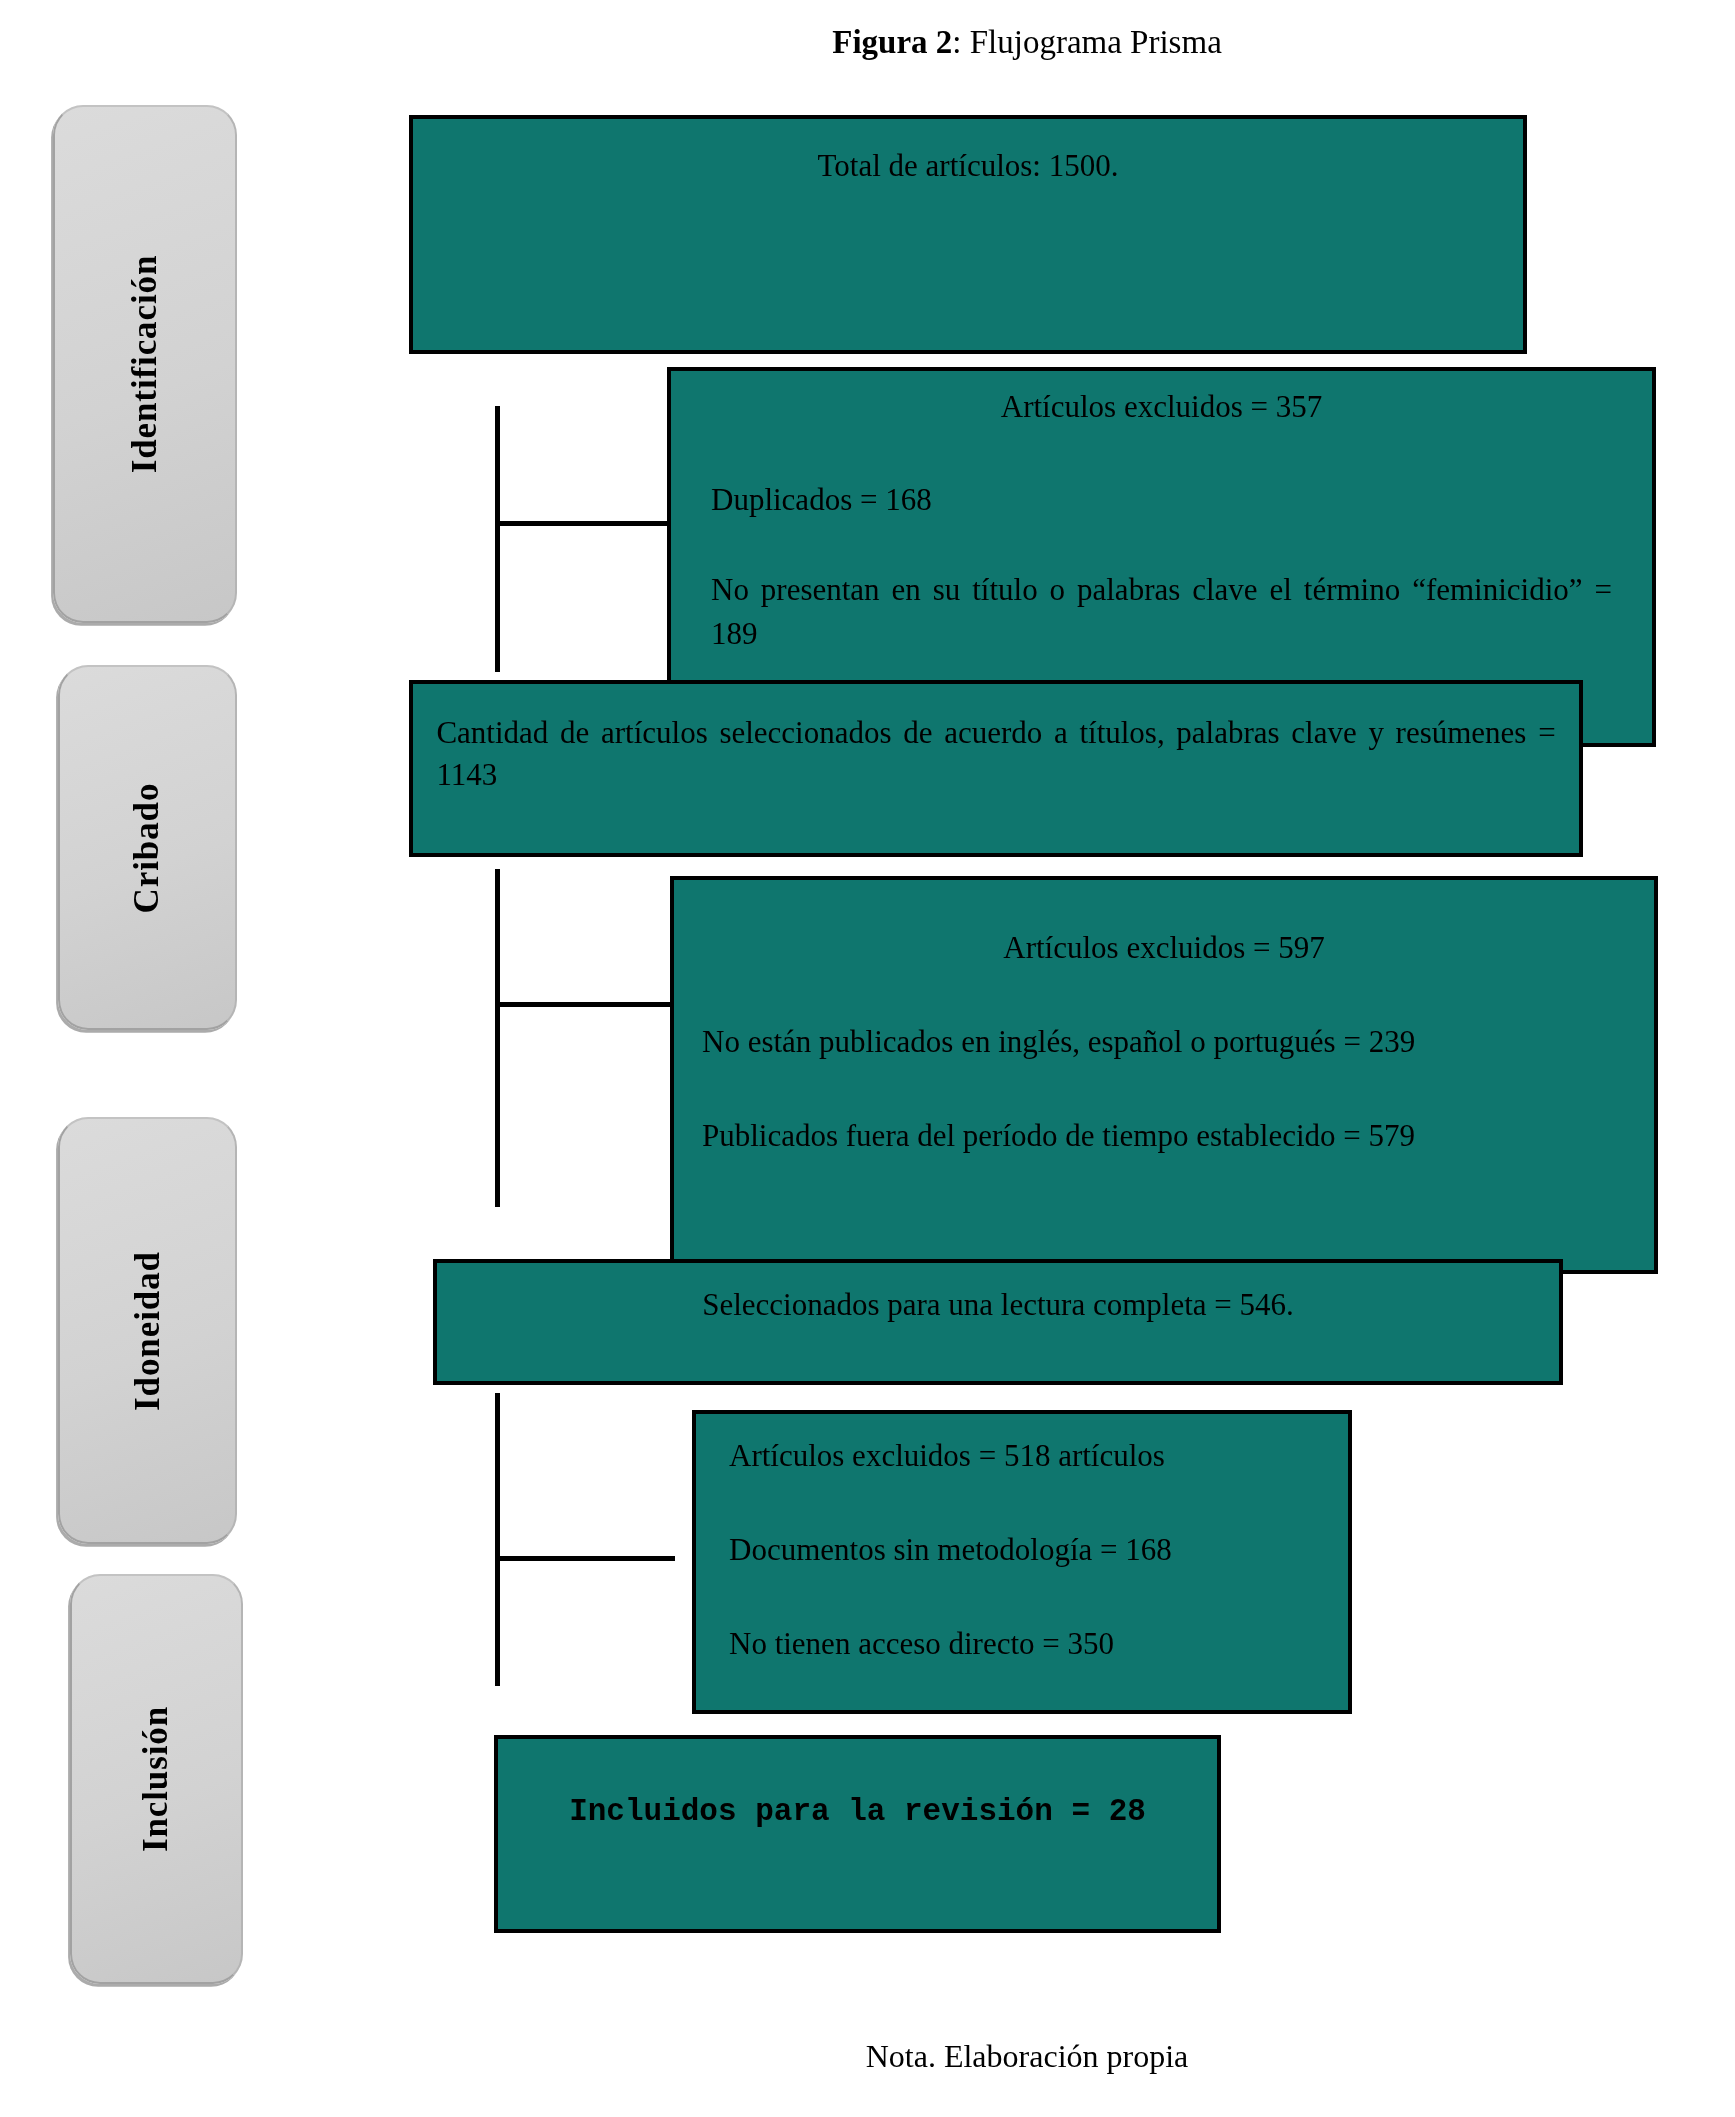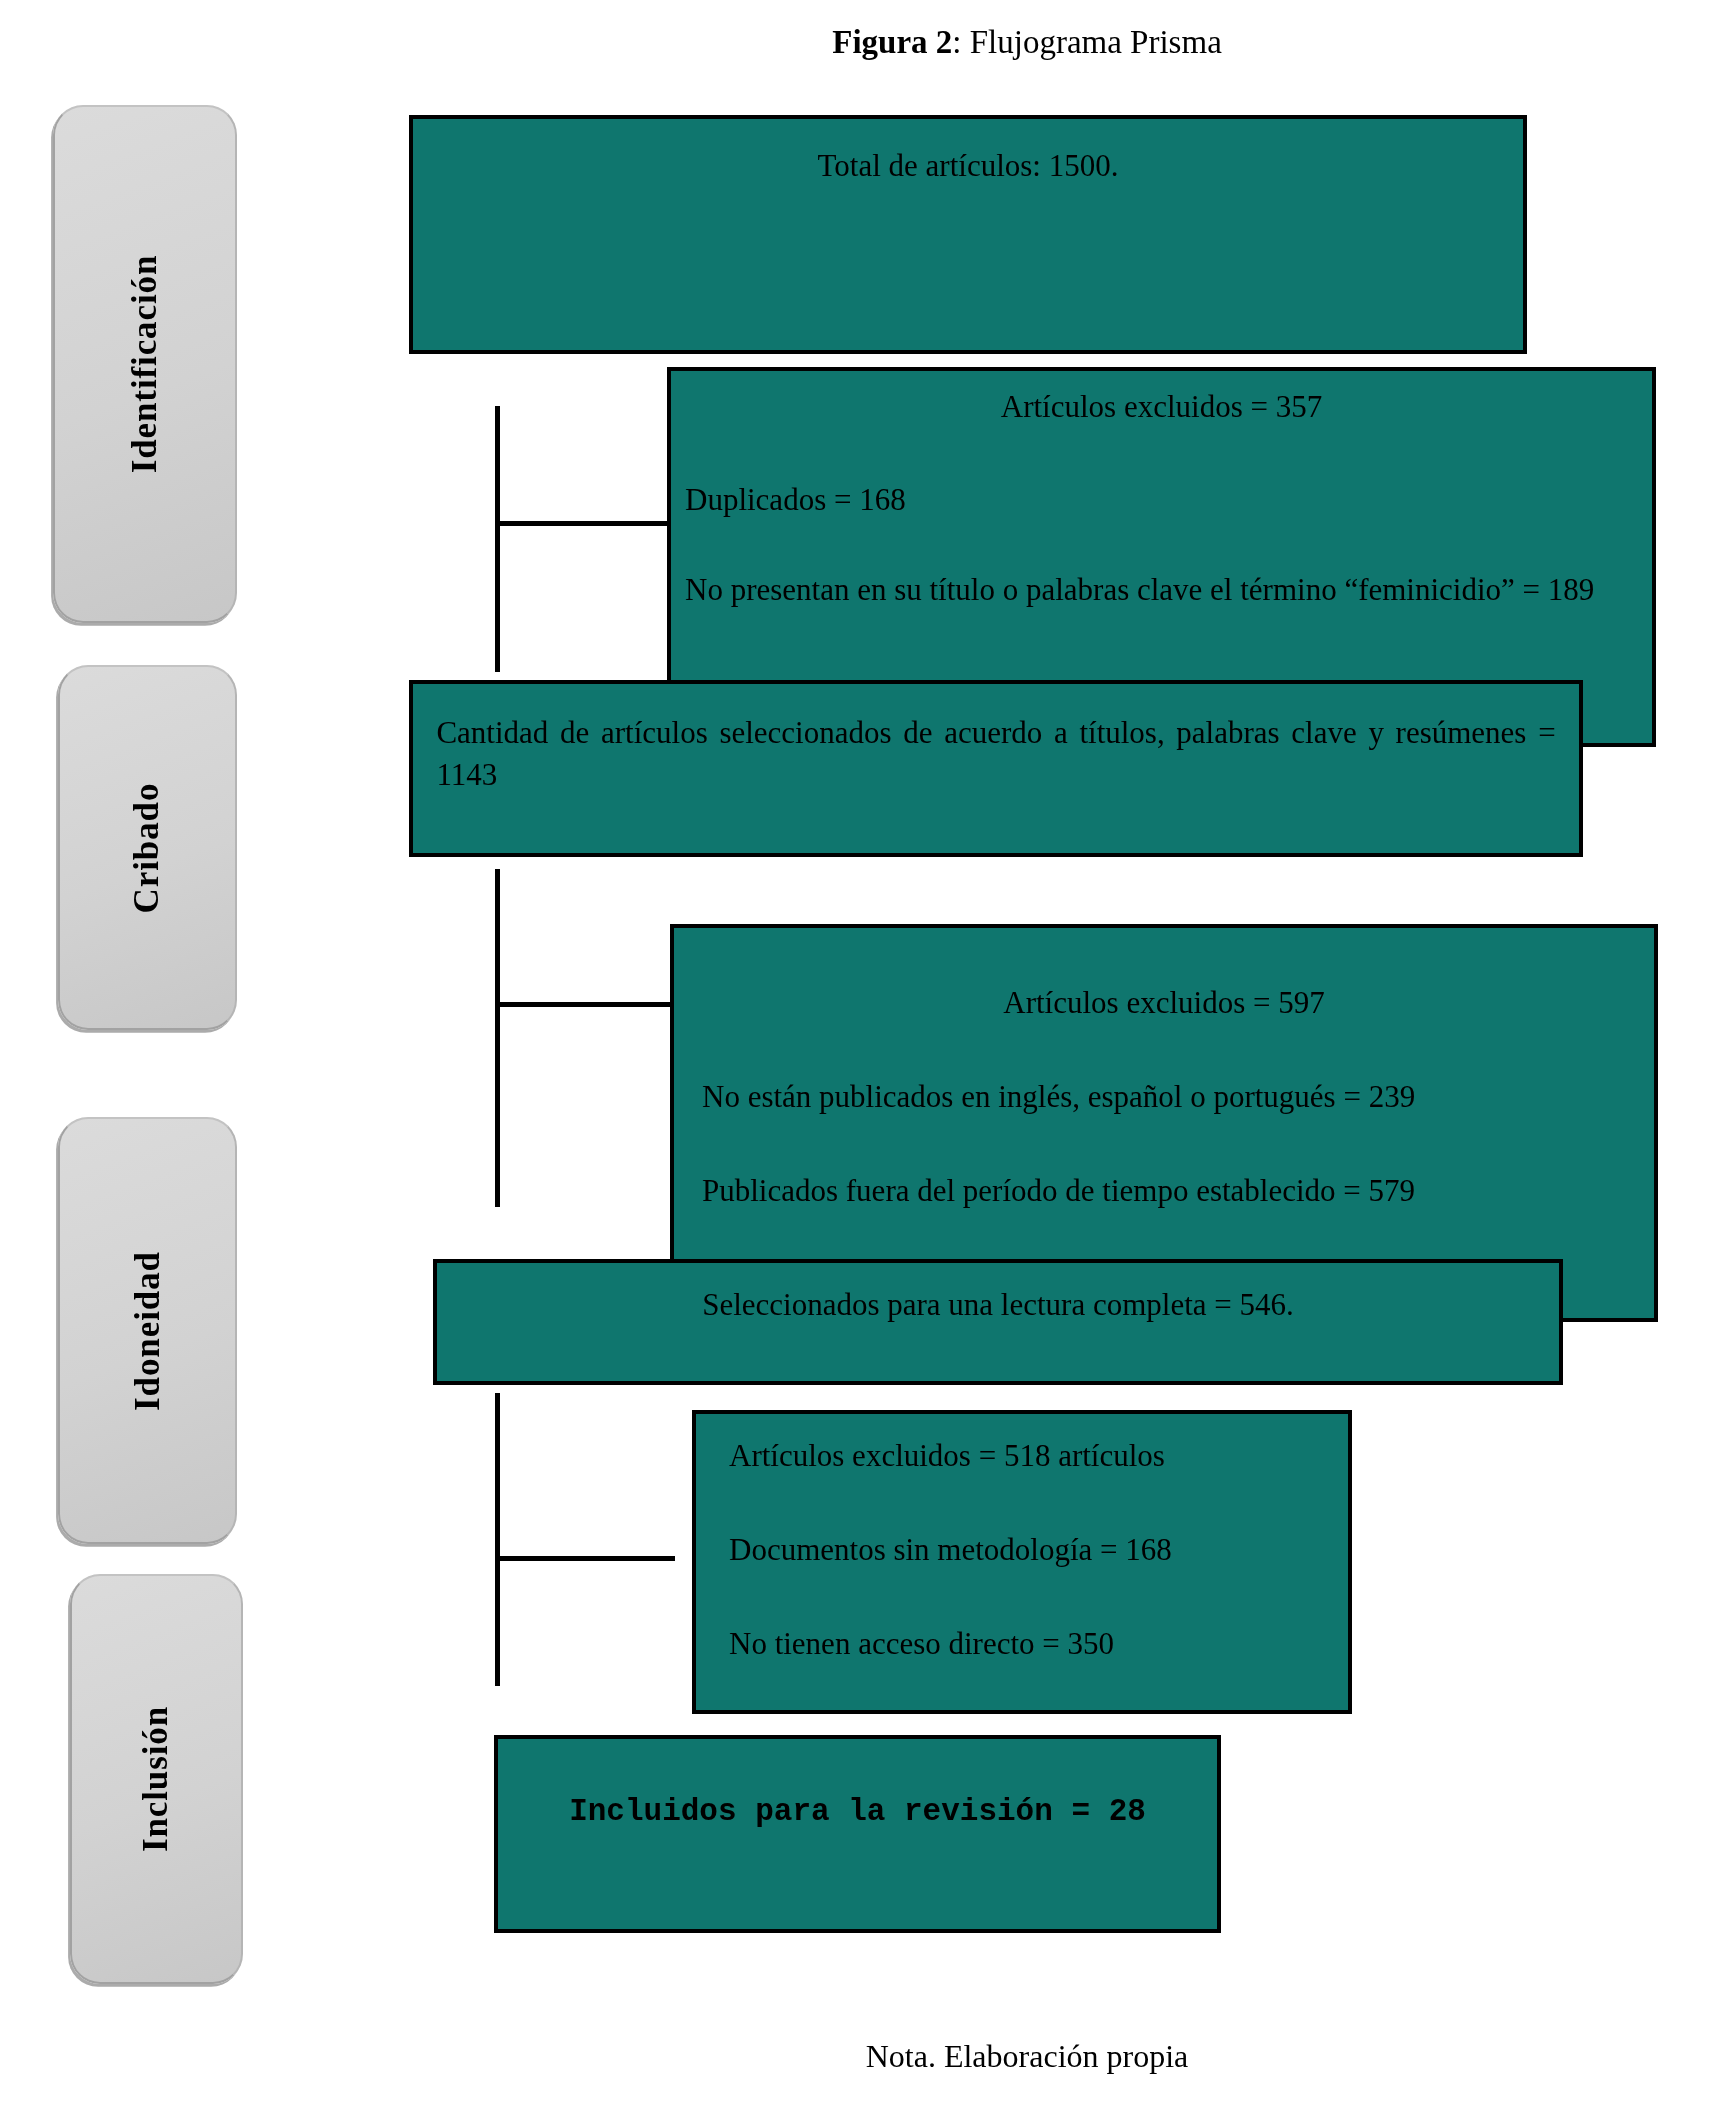--- a/index.html
+++ b/index.html
@@ -52,29 +52,29 @@
     border:4.7px solid #000000;
     box-sizing:border-box;
     font-size:31px;
     line-height:42px;
   }
   .fbox p{margin:0;}
   .box-total    {left:409px; top:115px;  width:1118px; height:239px; text-align:center;}
   .box-total .l1{margin-top:26px;}
   .box-total .l2{margin-top:50px;}
 
-  .box-excl1    {left:667px; top:367px;  width:989px; height:380px; padding:0 14px;}
+  .box-excl1    {left:667px; top:367px;  width:989px; height:380px; padding:0 40px;}
   .box-excl1 .t {margin-top:15px; text-align:center;}
   .box-excl1 .i1{margin-top:51px;}
   .box-excl1 .i2{margin-top:47px; text-align:justify; line-height:44px;}
 
   .box-cantidad {left:409px; top:680px;  width:1174px; height:177px; padding:0 23.4px;}
   .box-cantidad .p{margin-top:28px; text-align:justify;}
 
-  .box-excl2    {left:670px; top:924px;  width:988px; height:398px; padding:7px 28px;}
+  .box-excl2    {left:670px; top:876px;  width:988px; height:398px; padding:0 28px;}
   .box-excl2 .t {margin-top:47px; text-align:center;}
   .box-excl2 .i1{margin-top:52px;}
   .box-excl2 .i2{margin-top:52px;}
 
   .box-selec    {left:409px; top:1259px; width:1130px; height:126px; text-align:center;margin-left:24px;}
   .box-selec .p {margin-top:20.6px;}
 
   .box-excl3    {left:692px; top:1410px; width:660px;  height:304px; padding:0 33px;}
   .box-excl3 .t {margin-top:20.6px;}
   .box-excl3 .i1{margin-top:52px;}

